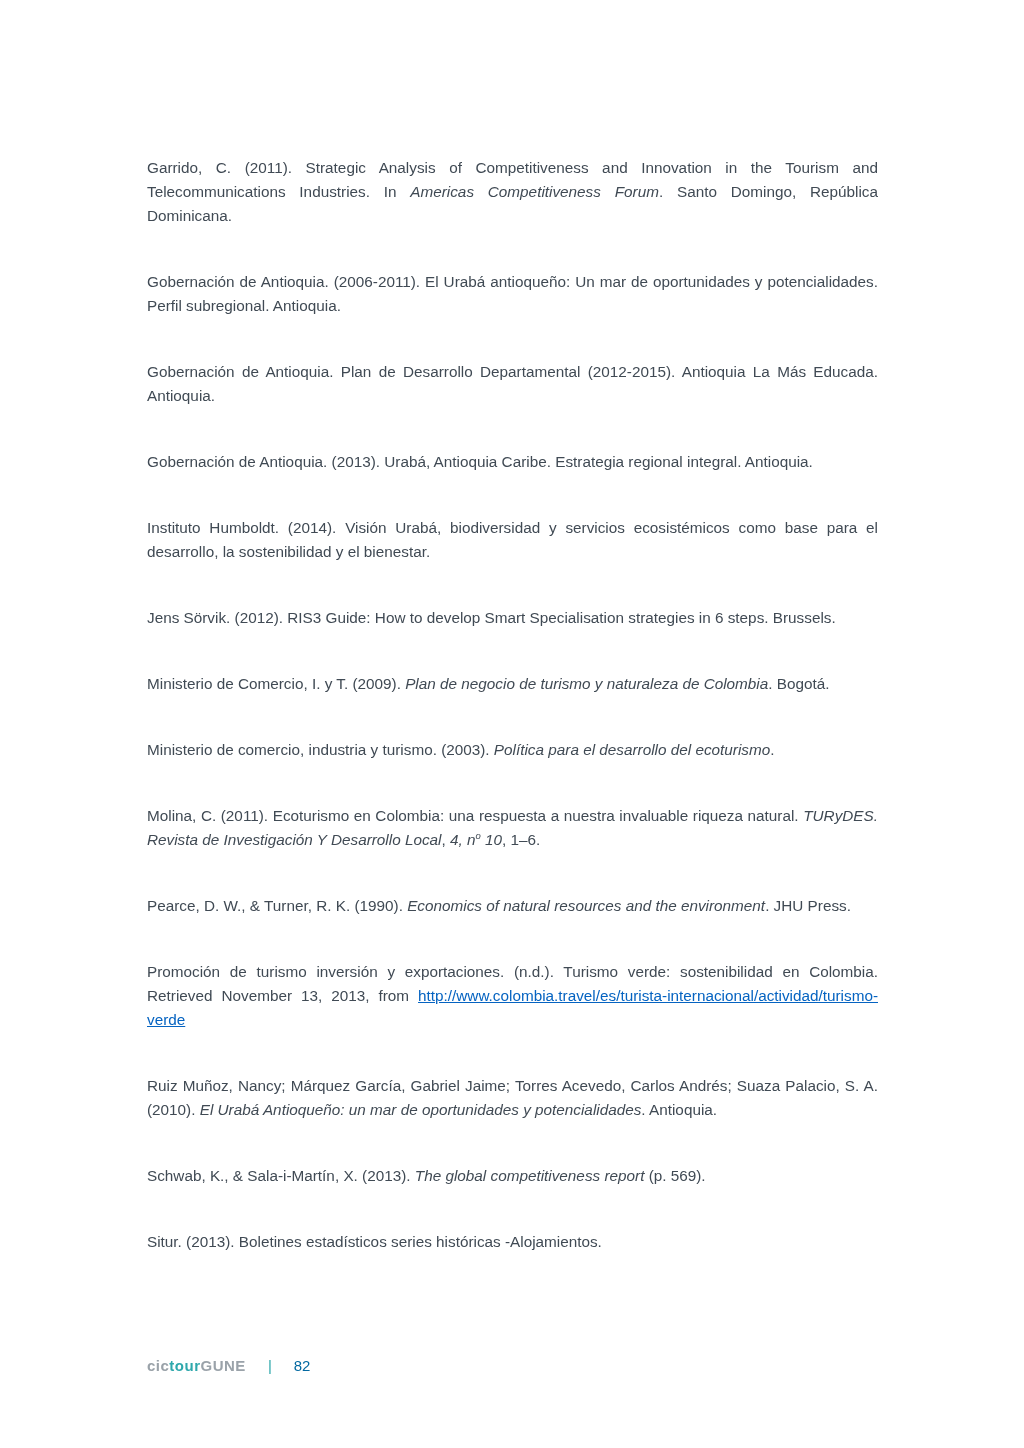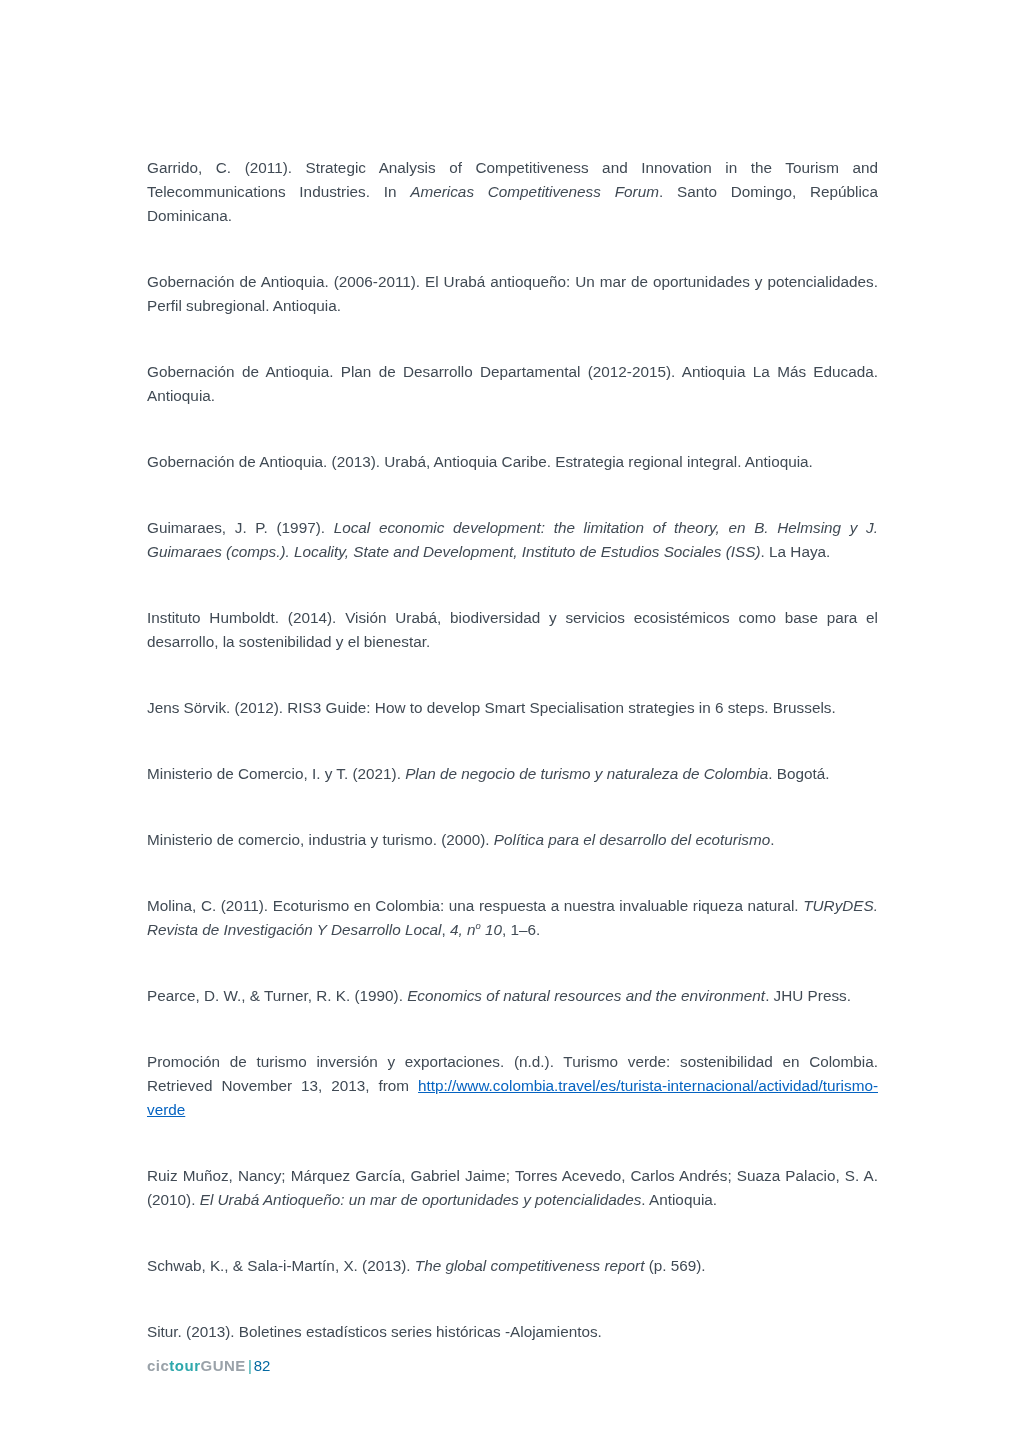--- a/index.html
+++ b/index.html
@@ -46,21 +46,21 @@
     cursor: pointer;
     word-break: break-word;
   }
   .footer {
     position: absolute;
     left: 147px;
     top: 1357px;
     font-size: 15px;
     display: flex;
     align-items: baseline;
-    gap: 2px;
+    gap: 22px;
     white-space: nowrap;
   }
   .logo {
     font-weight: bold;
     letter-spacing: 0.5px;
     font-size: 15px;
   }
   .logo-cic  { color: #9aa2a9; }
   .logo-tour { color: #2fa8ac; }
   .logo-gune { color: #9aa2a9; }
@@ -70,25 +70,24 @@
 </head>
 <body>
 
 <div class="page">
 
   <div class="content">
       <p class="reference"><span class="seg-normal">Garrido, C. (2011). Strategic Analysis of Competitiveness and Innovation in the Tourism and Telecommunications Industries. In </span><span class="seg-italic">Americas Competitiveness Forum</span><span class="seg-normal">. Santo Domingo, República Dominicana.</span></p>
       <p class="reference"><span class="seg-normal">Gobernación de Antioquia. (2006-2011). El Urabá antioqueño: Un mar de oportunidades y potencialidades. Perfil subregional. Antioquia.</span></p>
       <p class="reference"><span class="seg-normal">Gobernación de Antioquia. Plan de Desarrollo Departamental (2012-2015). Antioquia La Más Educada. Antioquia.</span></p>
       <p class="reference"><span class="seg-normal">Gobernación de Antioquia. (2013). Urabá, Antioquia Caribe. Estrategia regional integral. Antioquia.</span></p>
-      <p class="reference"><span class="seg-normal">Guimaraes, J. P. (1997). </span><span class="seg-italic">Local economic development: the limitation of theory, en B. Helmsing y J. Guimaraes (comps.). Locality, State and Development, Instituto de Estudios Sociales (ISS)</span><span class="seg-normal">. La Haya.</span></p>
       <p class="reference"><span class="seg-normal">Instituto Humboldt. (2014). Visión Urabá, biodiversidad y servicios ecosistémicos como base para el desarrollo, la sostenibilidad y el bienestar.</span></p>
       <p class="reference"><span class="seg-normal">Jens Sörvik. (2012). RIS3 Guide: How to develop Smart Specialisation strategies in 6 steps. Brussels.</span></p>
-      <p class="reference"><span class="seg-normal">Ministerio de Comercio, I. y T. (2021). </span><span class="seg-italic">Plan de negocio de turismo y naturaleza de Colombia</span><span class="seg-normal">. Bogotá.</span></p>
-      <p class="reference"><span class="seg-normal">Ministerio de comercio, industria y turismo. (2000). </span><span class="seg-italic">Política para el desarrollo del ecoturismo</span><span class="seg-normal">.</span></p>
+      <p class="reference"><span class="seg-normal">Ministerio de Comercio, I. y T. (2009). </span><span class="seg-italic">Plan de negocio de turismo y naturaleza de Colombia</span><span class="seg-normal">. Bogotá.</span></p>
+      <p class="reference"><span class="seg-normal">Ministerio de comercio, industria y turismo. (2003). </span><span class="seg-italic">Política para el desarrollo del ecoturismo</span><span class="seg-normal">.</span></p>
       <p class="reference"><span class="seg-normal">Molina, C. (2011). Ecoturismo en Colombia: una respuesta a nuestra invaluable riqueza natural. </span><span class="seg-italic">TURyDES. Revista de Investigación Y Desarrollo Local</span><span class="seg-normal">, </span><span class="seg-italic">4, n</span><span class="seg-sup-italic">o</span><span class="seg-italic"> 10</span><span class="seg-normal">, 1–6.</span></p>
       <p class="reference"><span class="seg-normal">Pearce, D. W., &amp; Turner, R. K. (1990). </span><span class="seg-italic">Economics of natural resources and the environment</span><span class="seg-normal">. JHU Press.</span></p>
       <p class="reference"><span class="seg-normal">Promoción de turismo inversión y exportaciones. (n.d.). Turismo verde: sostenibilidad en Colombia. Retrieved November 13, 2013, from </span><a class="seg-link" href="#">http://www.colombia.travel/es/turista-internacional/actividad/turismo-verde</a></p>
       <p class="reference"><span class="seg-normal">Ruiz Muñoz, Nancy; Márquez García, Gabriel Jaime; Torres Acevedo, Carlos Andrés; Suaza Palacio, S. A. (2010). </span><span class="seg-italic">El Urabá Antioqueño: un mar de oportunidades y potencialidades</span><span class="seg-normal">. Antioquia.</span></p>
       <p class="reference"><span class="seg-normal">Schwab, K., &amp; Sala-i-Martín, X. (2013). </span><span class="seg-italic">The global competitiveness report</span><span class="seg-normal"> (p. 569).</span></p>
       <p class="reference"><span class="seg-normal">Situr. (2013). Boletines estadísticos series históricas -Alojamientos.</span></p>
     </div>
 
   <div class="footer">
     <span class="logo"><span class="logo-cic">cic</span><span class="logo-tour">tour</span><span class="logo-gune">GUNE</span></span>

